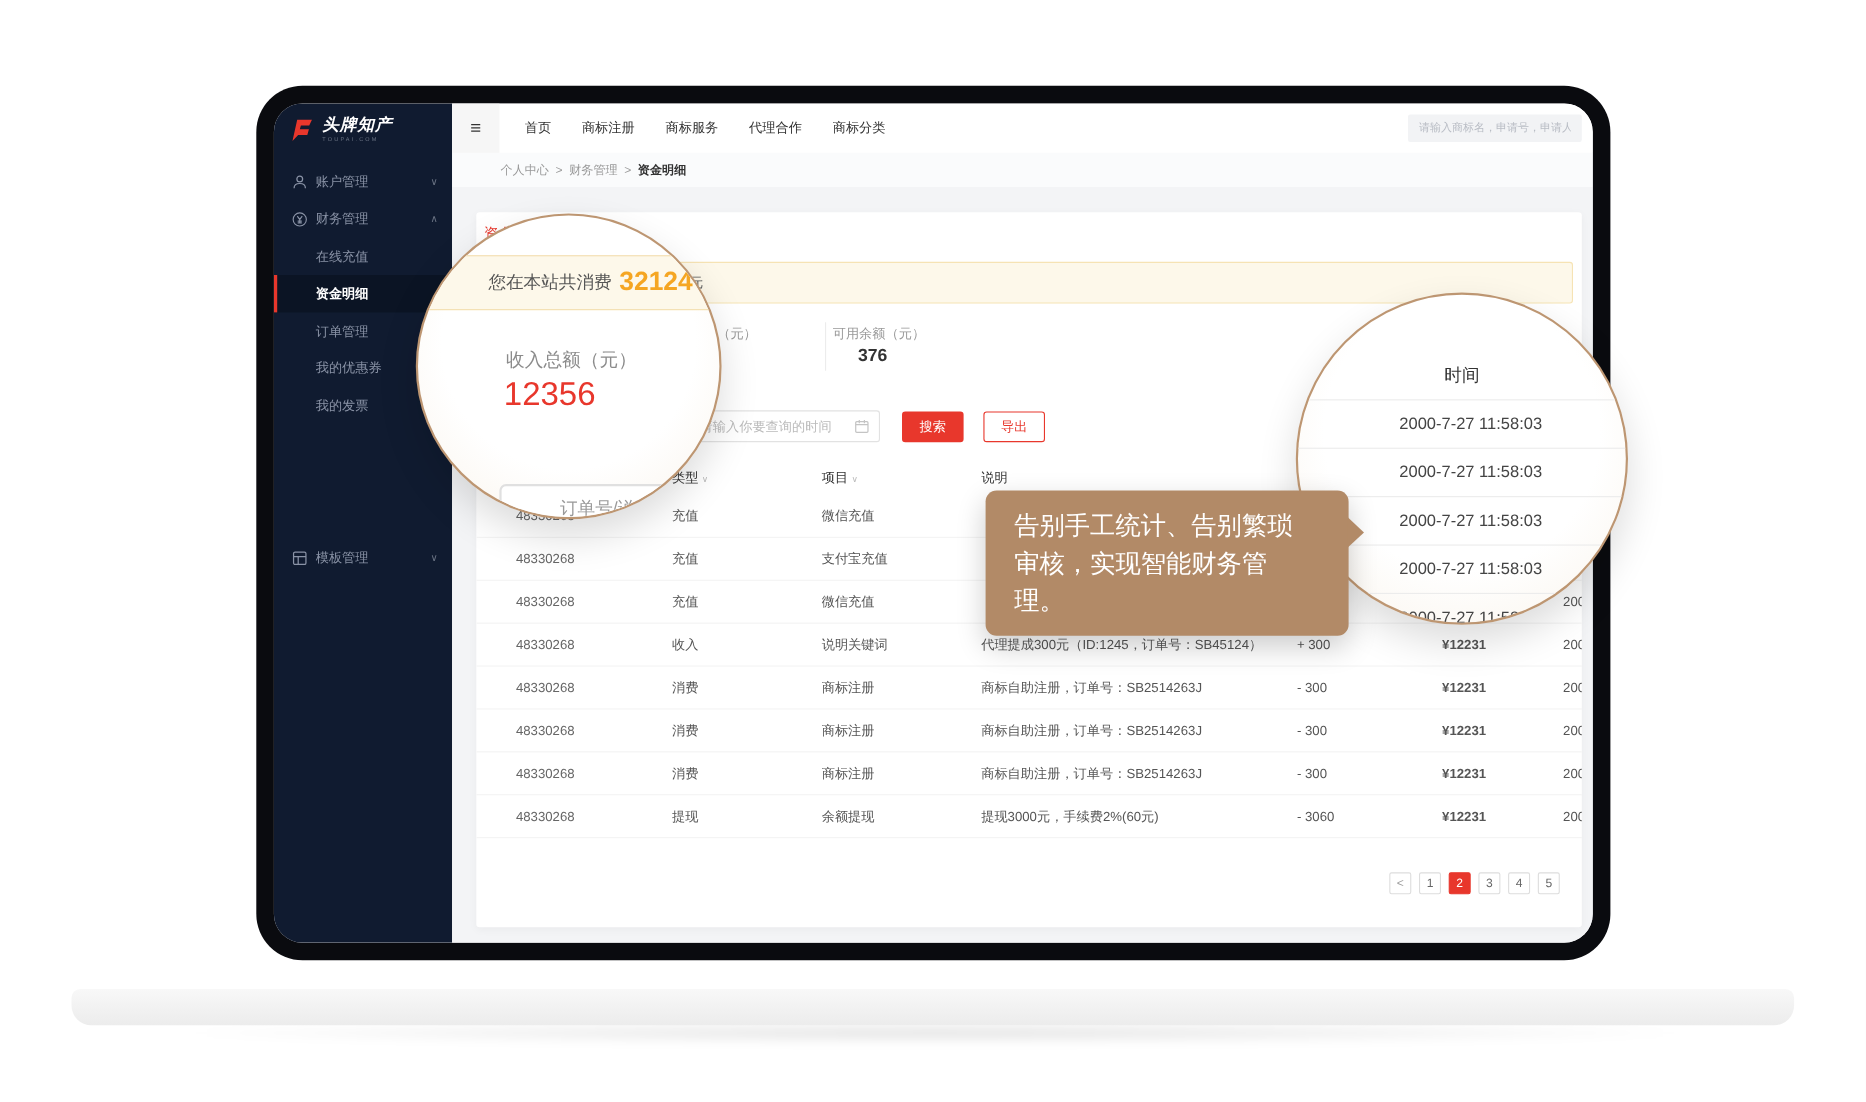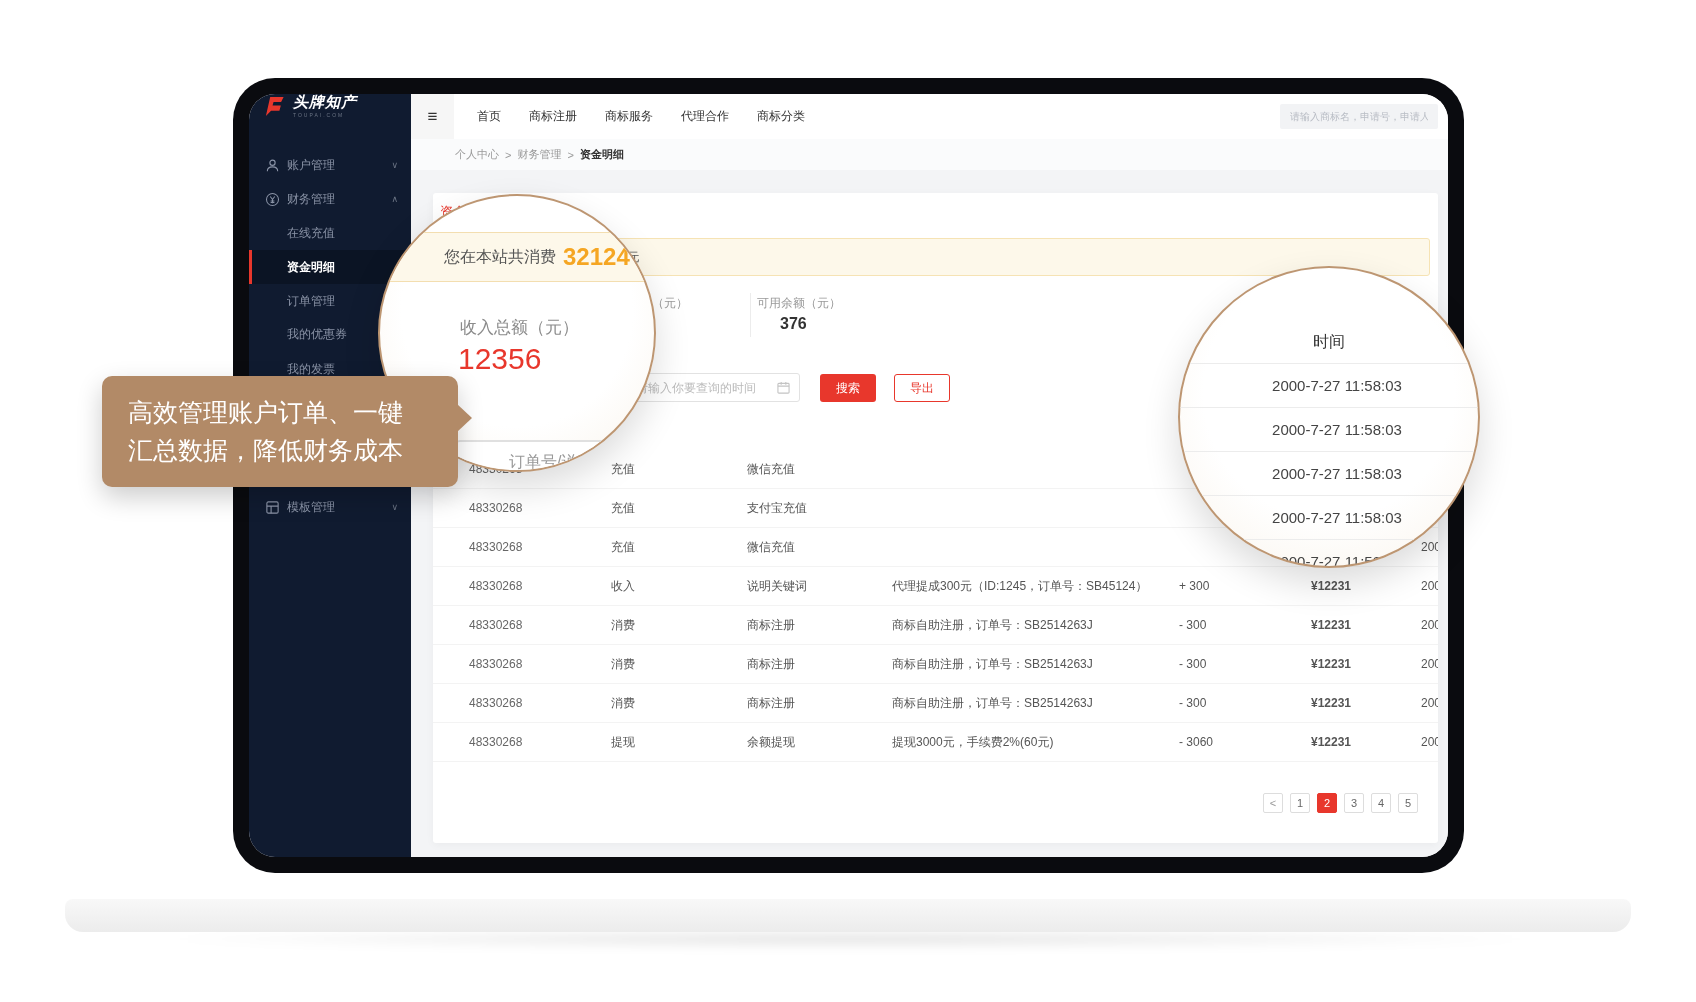--- a/index.html
+++ b/index.html
@@ -11,21 +11,21 @@
     background:linear-gradient(#f8f8f8,#ececec); border-radius:8px 8px 18px 18px; }
   .laptop-shadow { position:absolute; left:140px; top:928px; width:1420px; height:22px;
     background:radial-gradient(ellipse at center, rgba(0,0,0,0.10), rgba(0,0,0,0) 70%); filter:blur(4px); }
   .screen { position:absolute; left:233px; top:78px; width:1231px; height:795px;
     background:#0a0b0f; border-radius:42px; }
   .screen-inner { position:absolute; left:16px; top:16px; width:1199px; height:763px;
     border-radius:26px; overflow:hidden; background:#f3f4f6; }
 
   
   .sidebar { position:absolute; left:0; top:0; width:162px; height:100%; background:#101b30; }
-  .logo { position:absolute; left:14px; top:0; display:flex; align-items:center; gap:7px; }
+  .logo { position:absolute; left:14px; top:12px; display:flex; align-items:center; gap:7px; }
   .logo-txt { color:#fff; font-weight:bold; font-style:italic; font-size:15px; letter-spacing:1px; line-height:1; }
   .logo-sub { color:#6b7484; font-size:5px; letter-spacing:2px; margin-top:3px; }
   .m-item { position:absolute; left:0; width:162px; height:34px; display:flex; align-items:center;
     color:#8a93a6; font-size:12px; cursor:pointer; }
   .m-item .ico { position:absolute; left:16px; width:15px; height:15px; display:flex; }
   .m-item .lbl { position:absolute; left:38px; }
   .m-item .chev { position:absolute; right:13px; font-size:9px; color:#6b7484; }
   .m-item.child .lbl { left:38px; }
   .m-item.active { background:#0b1424; color:#ffffff; font-weight:bold; }
   .m-item.active::before { content:""; position:absolute; left:0; top:0; width:3px; height:34px; background:#e8372c; }
@@ -228,20 +228,29 @@
 
             <input class="filter-input kw" placeholder="订单号/说明关键词" style="">
             <input class="filter-input tm" placeholder="请输入你要查询的时间" style="">
             <svg class="cal" viewBox="0 0 14 14" fill="none" stroke="#c4c4c4" stroke-width="1.2">
                 <rect x="1" y="2.5" width="12" height="10.5" rx="1"></rect>
                 <path d="M1 5.5 h12 M4.5 1 v3 M9.5 1 v3"></path>
               </svg>
             <div class="btn btn-search">搜索</div>
             <div class="btn btn-export">导出</div>
 
+            <div class="thead">
+              <span class="c-order"></span>
+              <span class="c-type"><span>类型</span><span class="sort">∨</span></span>
+              <span class="c-proj"><span>项目</span><span class="sort">∨</span></span>
+              <span class="c-desc">说明</span>
+              <span class="c-amt"></span>
+              <span class="c-bal"></span>
+              <span class="c-time">时间</span>
+            </div>
 
             <div class="trows">
               <div class="trow">
                 <span class="c-order">48330268</span>
                   <span class="c-type">充值</span>
                   <span class="c-proj">微信充值</span>
                   <span class="c-desc"></span>
                   <span class="c-amt"></span>
                   <span class="c-bal"></span>
                   <span class="c-time">2000-7-27 11:58:03</span>
@@ -340,16 +349,17 @@
     <div class="mg-time-head">时间</div>
     <div class="mg-times">
       <div class="mg-time">2000-7-27 11:58:03</div>
       <div class="mg-time">2000-7-27 11:58:03</div>
       <div class="mg-time">2000-7-27 11:58:03</div>
       <div class="mg-time">2000-7-27 11:58:03</div>
       <div class="mg-time">2000-7-27 11:58:03</div>
     </div>
   </div>
 
-  <div class="callout callout-left">高效管理账户订单、一键
-汇总数据，降低财务成本</div>
+  <div class="callout callout-right">告别手工统计、告别繁琐
+审核，实现智能财务管
+理。</div>
 
 </div>
 
 </body></html>

